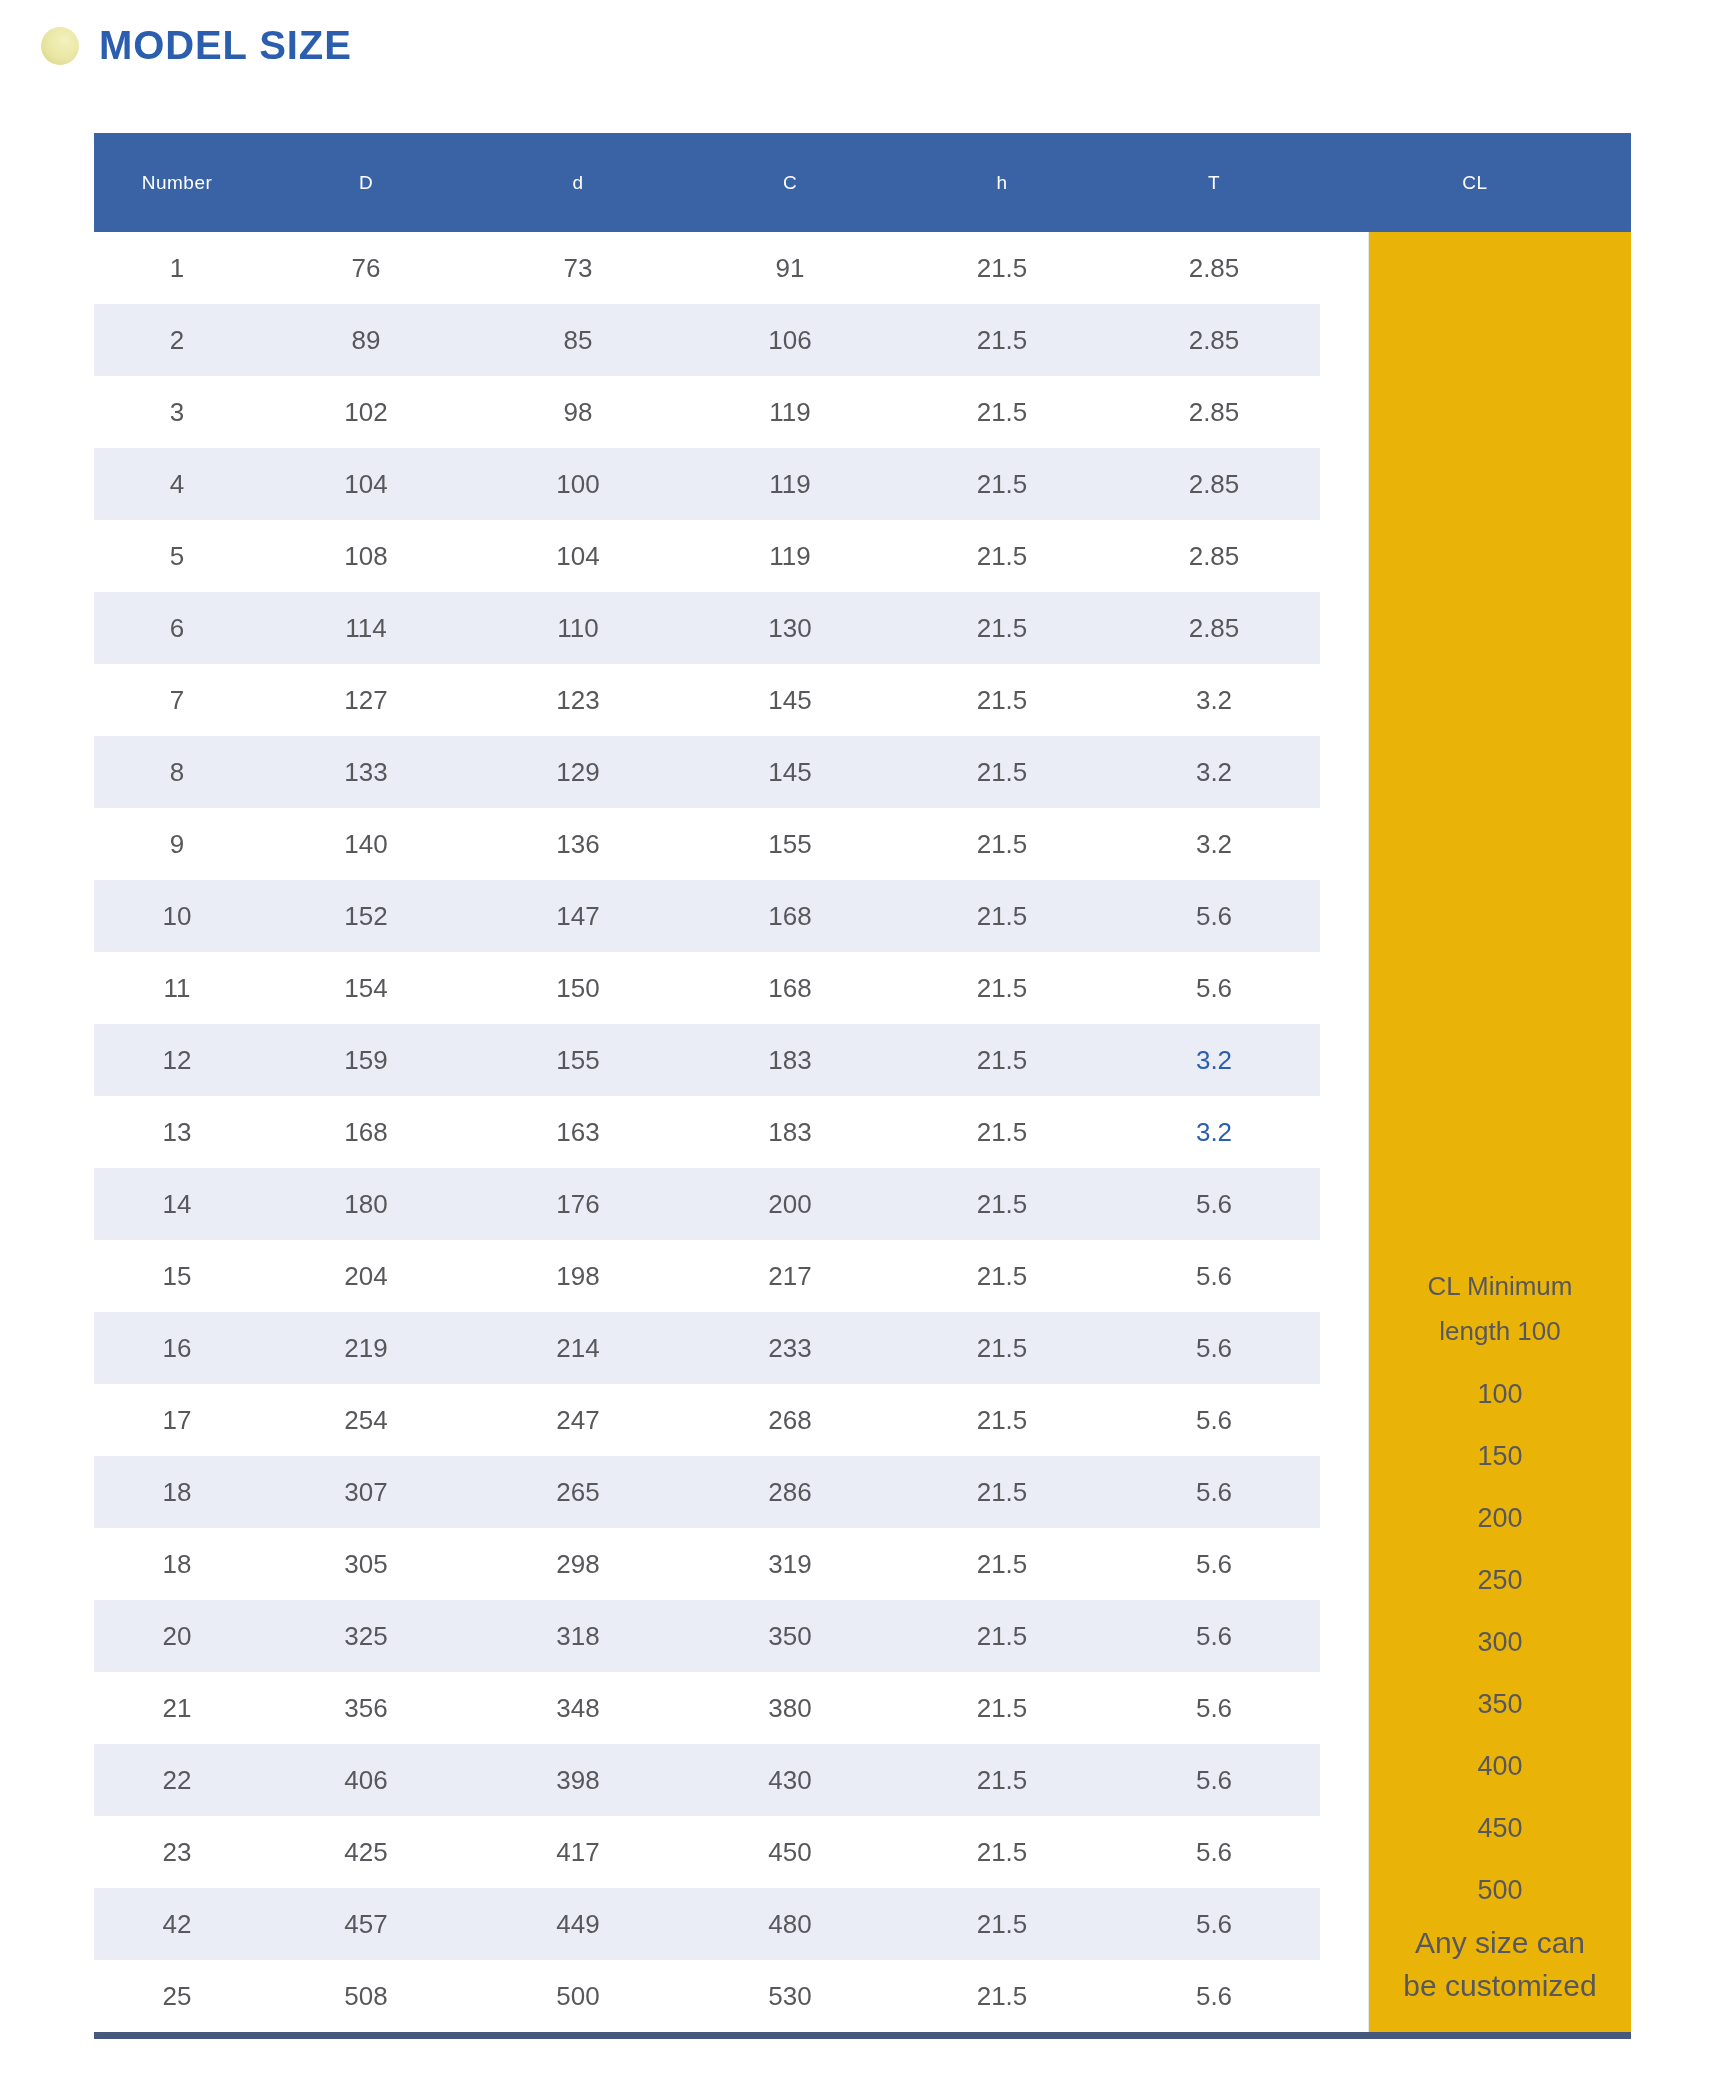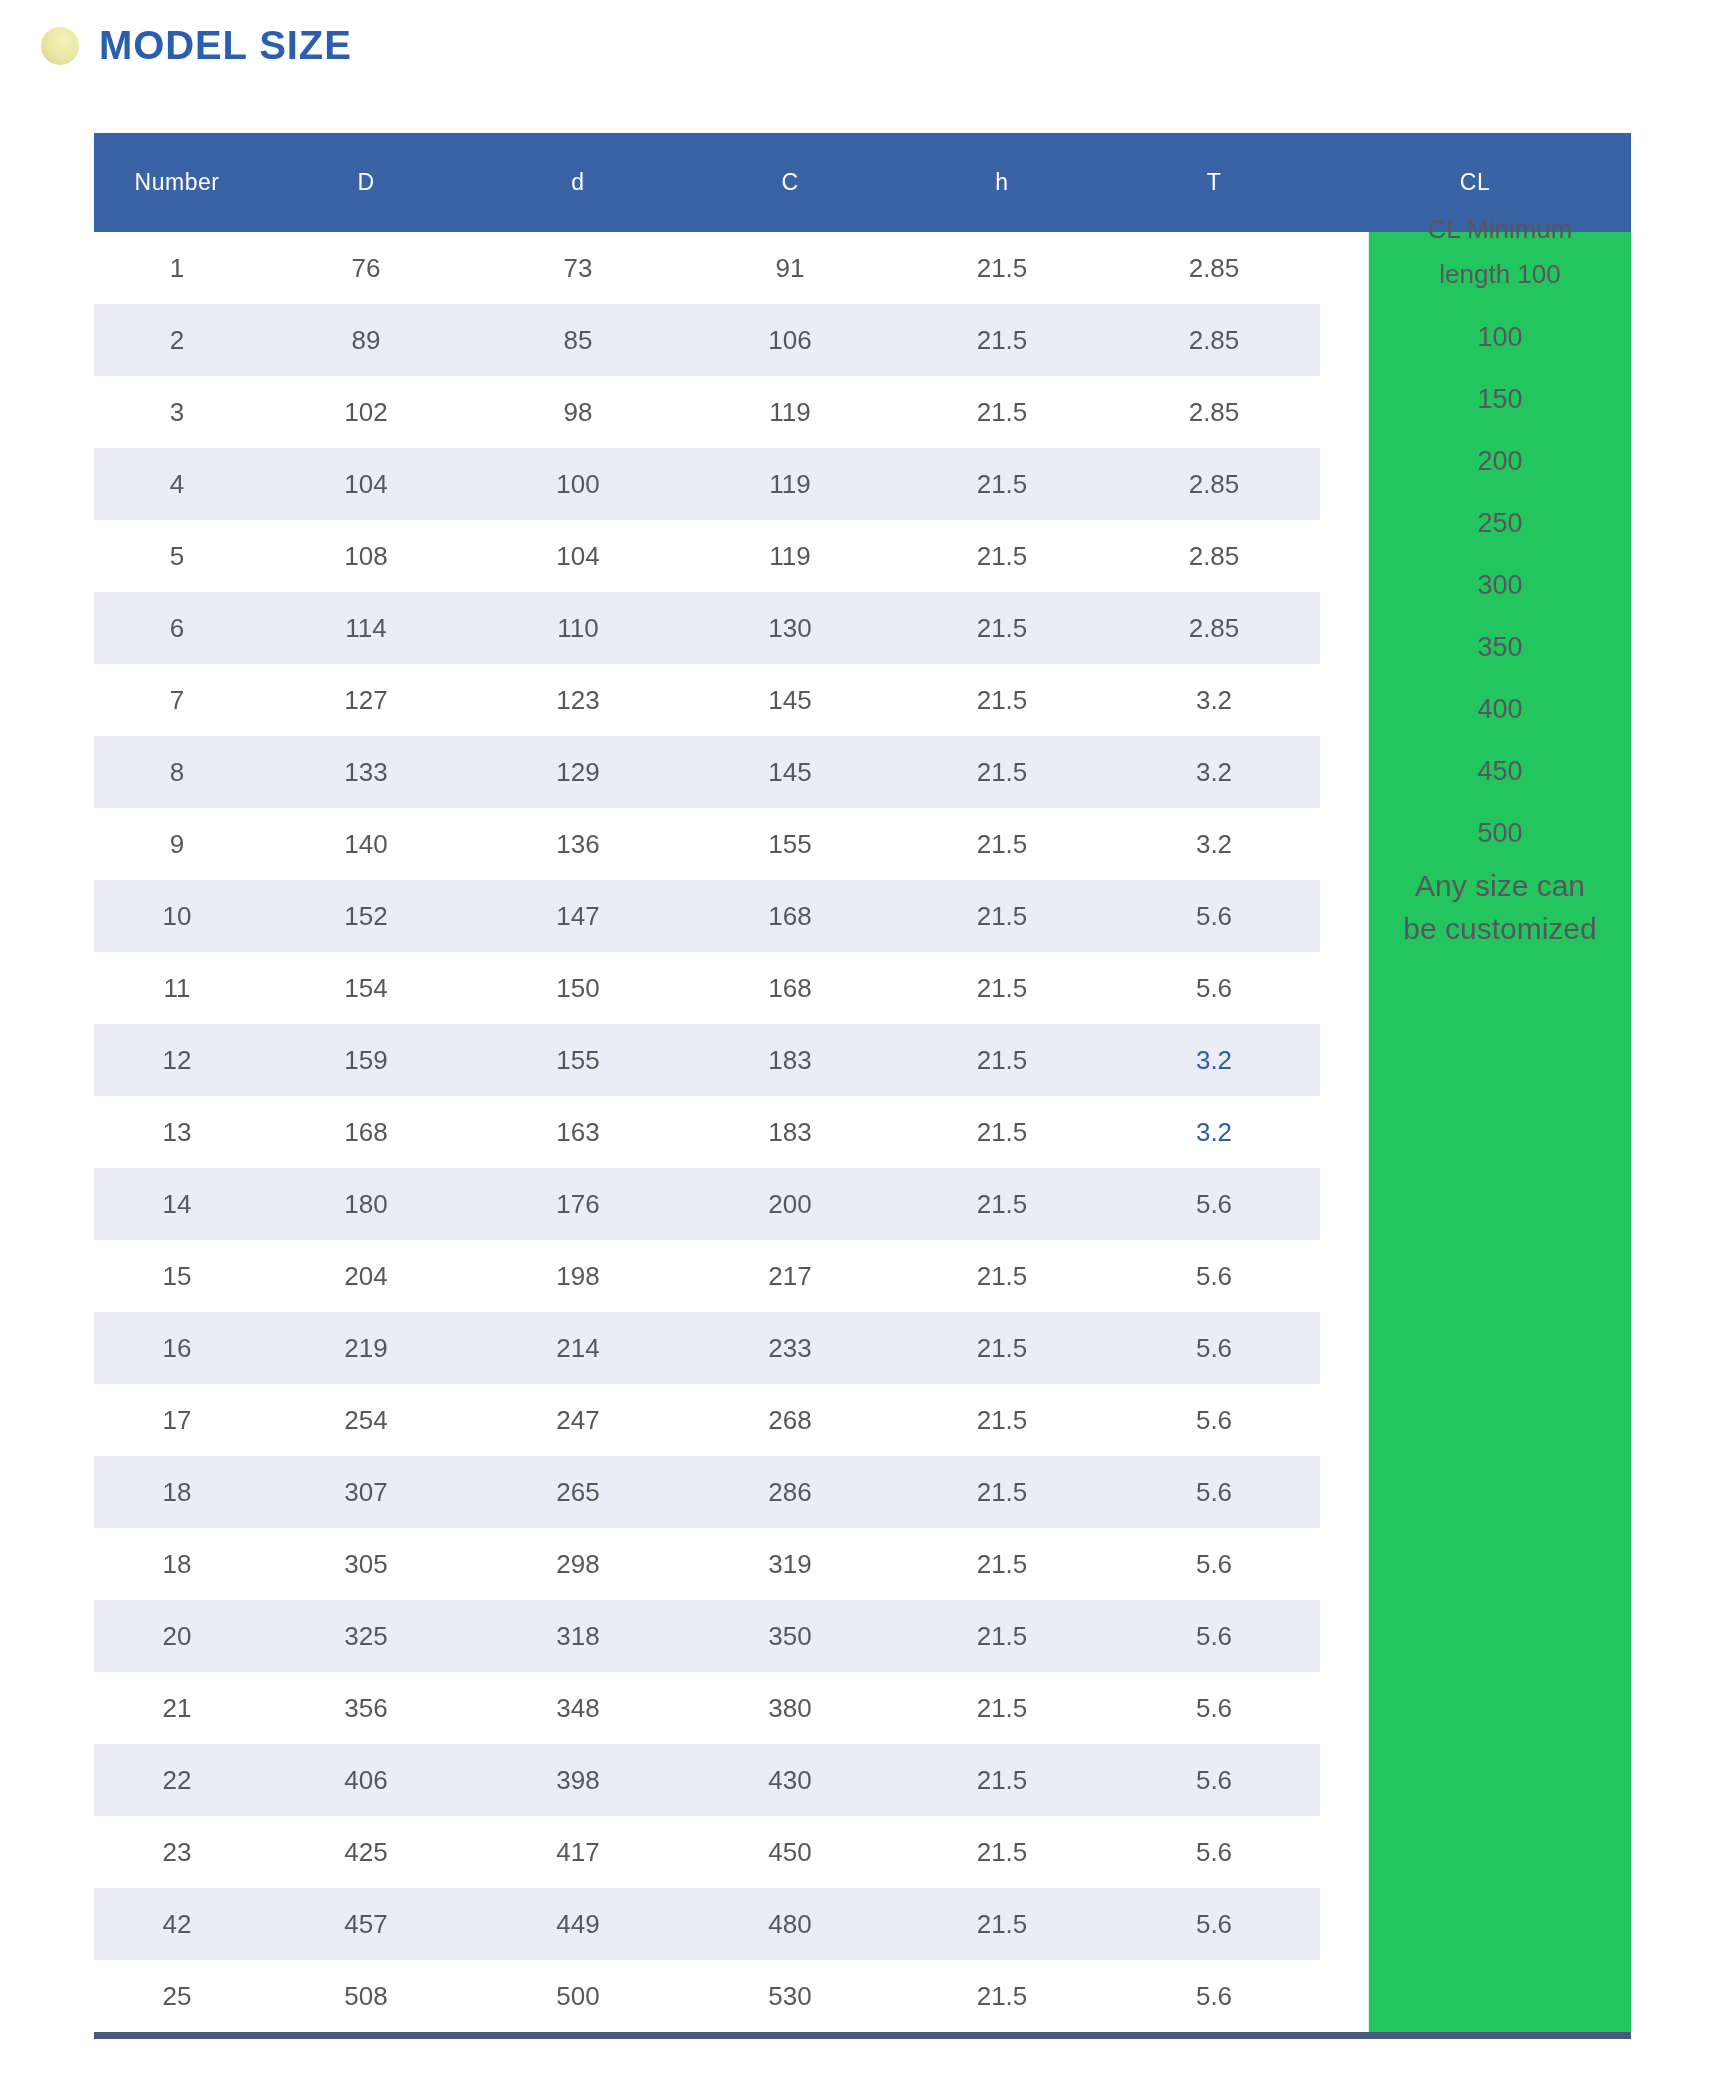--- a/index.html
+++ b/index.html
@@ -7,34 +7,34 @@
               font-family:"Liberation Sans", sans-serif; }
 
   .title-row { position:absolute; top:23.4px; left:41px; display:flex; align-items:center; gap:20px; }
   .dot { width:38px; height:38px; border-radius:50%;
          background: radial-gradient(circle at 62% 36%, #f4f1bd 0%, var(--icon-yellow,#e9e6a4) 55%, #d5d181 100%); }
   .title { font-size:40px; font-weight:700; letter-spacing:0.9px; color:var(--title-blue,#2b5eae); }
 
   .table { position:absolute; top:133px; left:94px; width:1537px; }
 
   .thead { display:flex; align-items:center; height:99px; background:var(--header-bg,#3a63a6); }
-  .th { text-align:center; color:#ffffff; font-size:23px; letter-spacing:0.5px; }
+  .th { text-align:center; color:#ffffff; font-size:19px; letter-spacing:0.5px; }
 
   .c0 { width:166px; } .c1 { width:212px; } .c2 { width:212px; }
   .c3 { width:212px; } .c4 { width:212px; } .c5 { width:212px; } .c6 { width:310px; }
 
   .tbody-wrap { display:flex; }
   .tbody { width:1228px; }
   .tr { display:flex; align-items:center; height:72px; }
   .tr:nth-child(even) { background:var(--stripe,#eaedf5); }
   .td { text-align:center; font-size:26px; color:var(--cell-text,#58585c); }
   .td.accent { color:var(--accent-blue,#2b5fae); }
 
-  .cl-cell { width:310px; border-left:1.8px solid var(--divider,#e8e8e5); background:#22c55e;
-             display:flex; flex-direction:column; justify-content:flex-start; align-items:center;
+  .cl-cell { width:310px; border-left:1.8px solid var(--divider,#e8e8e5); background:#eab308;
+             display:flex; flex-direction:column; justify-content:flex-end; align-items:center;
              text-align:center;margin-left:48px; }
   .cl-content { transform:translateY(-25px); }
   .cl-heading { font-size:26px; color:var(--cell-text,#58585c); line-height:45px; margin-bottom:9px; }
   .cl-values { list-style:none; }
   .cl-values li { font-size:27px; color:var(--cell-text,#58585c); line-height:62px; }
   .cl-footer { font-size:30px; color:var(--cell-text,#58585c); line-height:43px; }
 
   .bottom-rule { width:1537px; height:7.2px; background:var(--rule,#46597c); }
 </style>
 </head>

